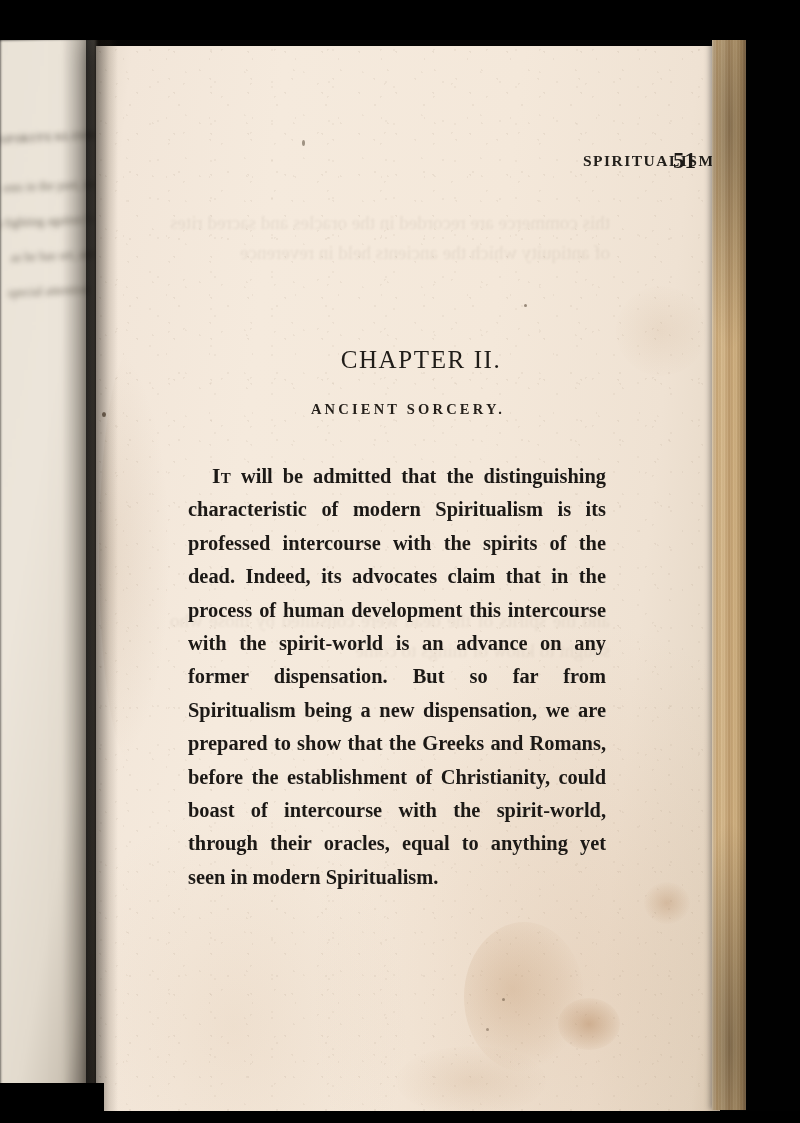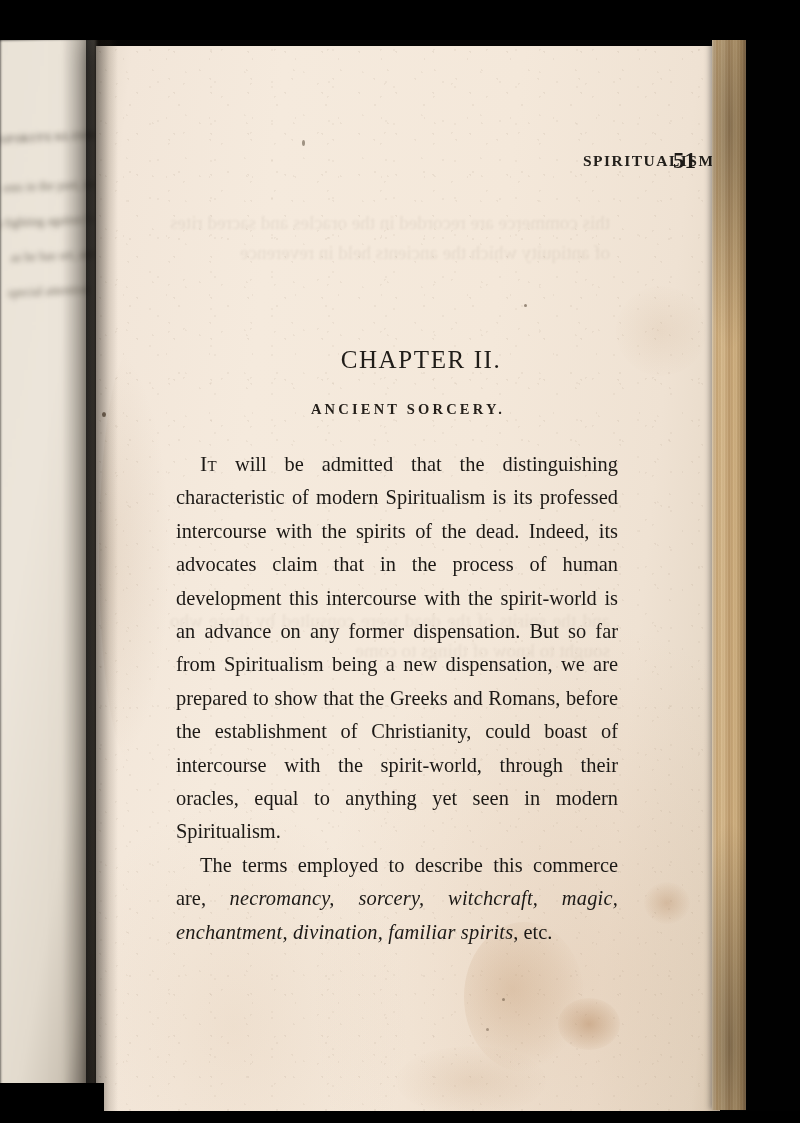--- a/index.html
+++ b/index.html
@@ -241,21 +241,21 @@
     top: 402px;
     width: 442px;
     z-index: 2;
     font-family: "Liberation Serif", serif;
     font-size: 20.4px;
     line-height: 33.4px;
     color: #1c1916;
     text-align: justify;
     text-justify: inter-word;
   }
-  .body-text p { margin: 0; text-indent: 24px; }
+  .body-text p { margin: 12px; text-indent: 24px; font-weight: bold; }
   .body-text p + p { margin-top: 0; }
   .body-text .smallcaps {
     font-variant: small-caps;
     font-size: 21.6px;
     letter-spacing: .3px;
   }
   .body-text .term {
     font-style: italic;
     font-family: "Liberation Serif", serif;
     letter-spacing: .2px;
@@ -364,21 +364,20 @@
     <div class="running-head">
       <div class="rh-title">SPIRITUALISM.</div>
       <div class="rh-folio">51</div>
     </div>
 
     <div class="chapter-title">CHAPTER II.</div>
     <div class="chapter-subtitle">ANCIENT SORCERY.</div>
 
     <div class="body-text">
       <p><span class="smallcaps">It</span><span> will be admitted that the distinguishing characteristic of modern Spiritualism is its professed intercourse with the spirits of the dead. Indeed, its advocates claim that in the process of human development this intercourse with the spirit-world is an advance on any former dispensation. But so far from Spiritualism being a new dispensation, we are prepared to show that the Greeks and Romans, before the establishment of Christianity, could boast of intercourse with the spirit-world, through their oracles, equal to anything yet seen in modern Spiritualism.</span></p>
-      <p><span>The terms employed to describe this commerce are, </span><span class="term">necromancy, sorcery, witchcraft, magic, enchantment, divination, familiar spirits</span><span>, etc.</span></p>
     </div>
 
   </div>
 
   <div class="fore-edge"></div>
   <div class="void-right"></div>
   <div class="void-top"></div>
   <div class="void-bottom"></div>
   <div class="void-bottom-left"></div>
 

